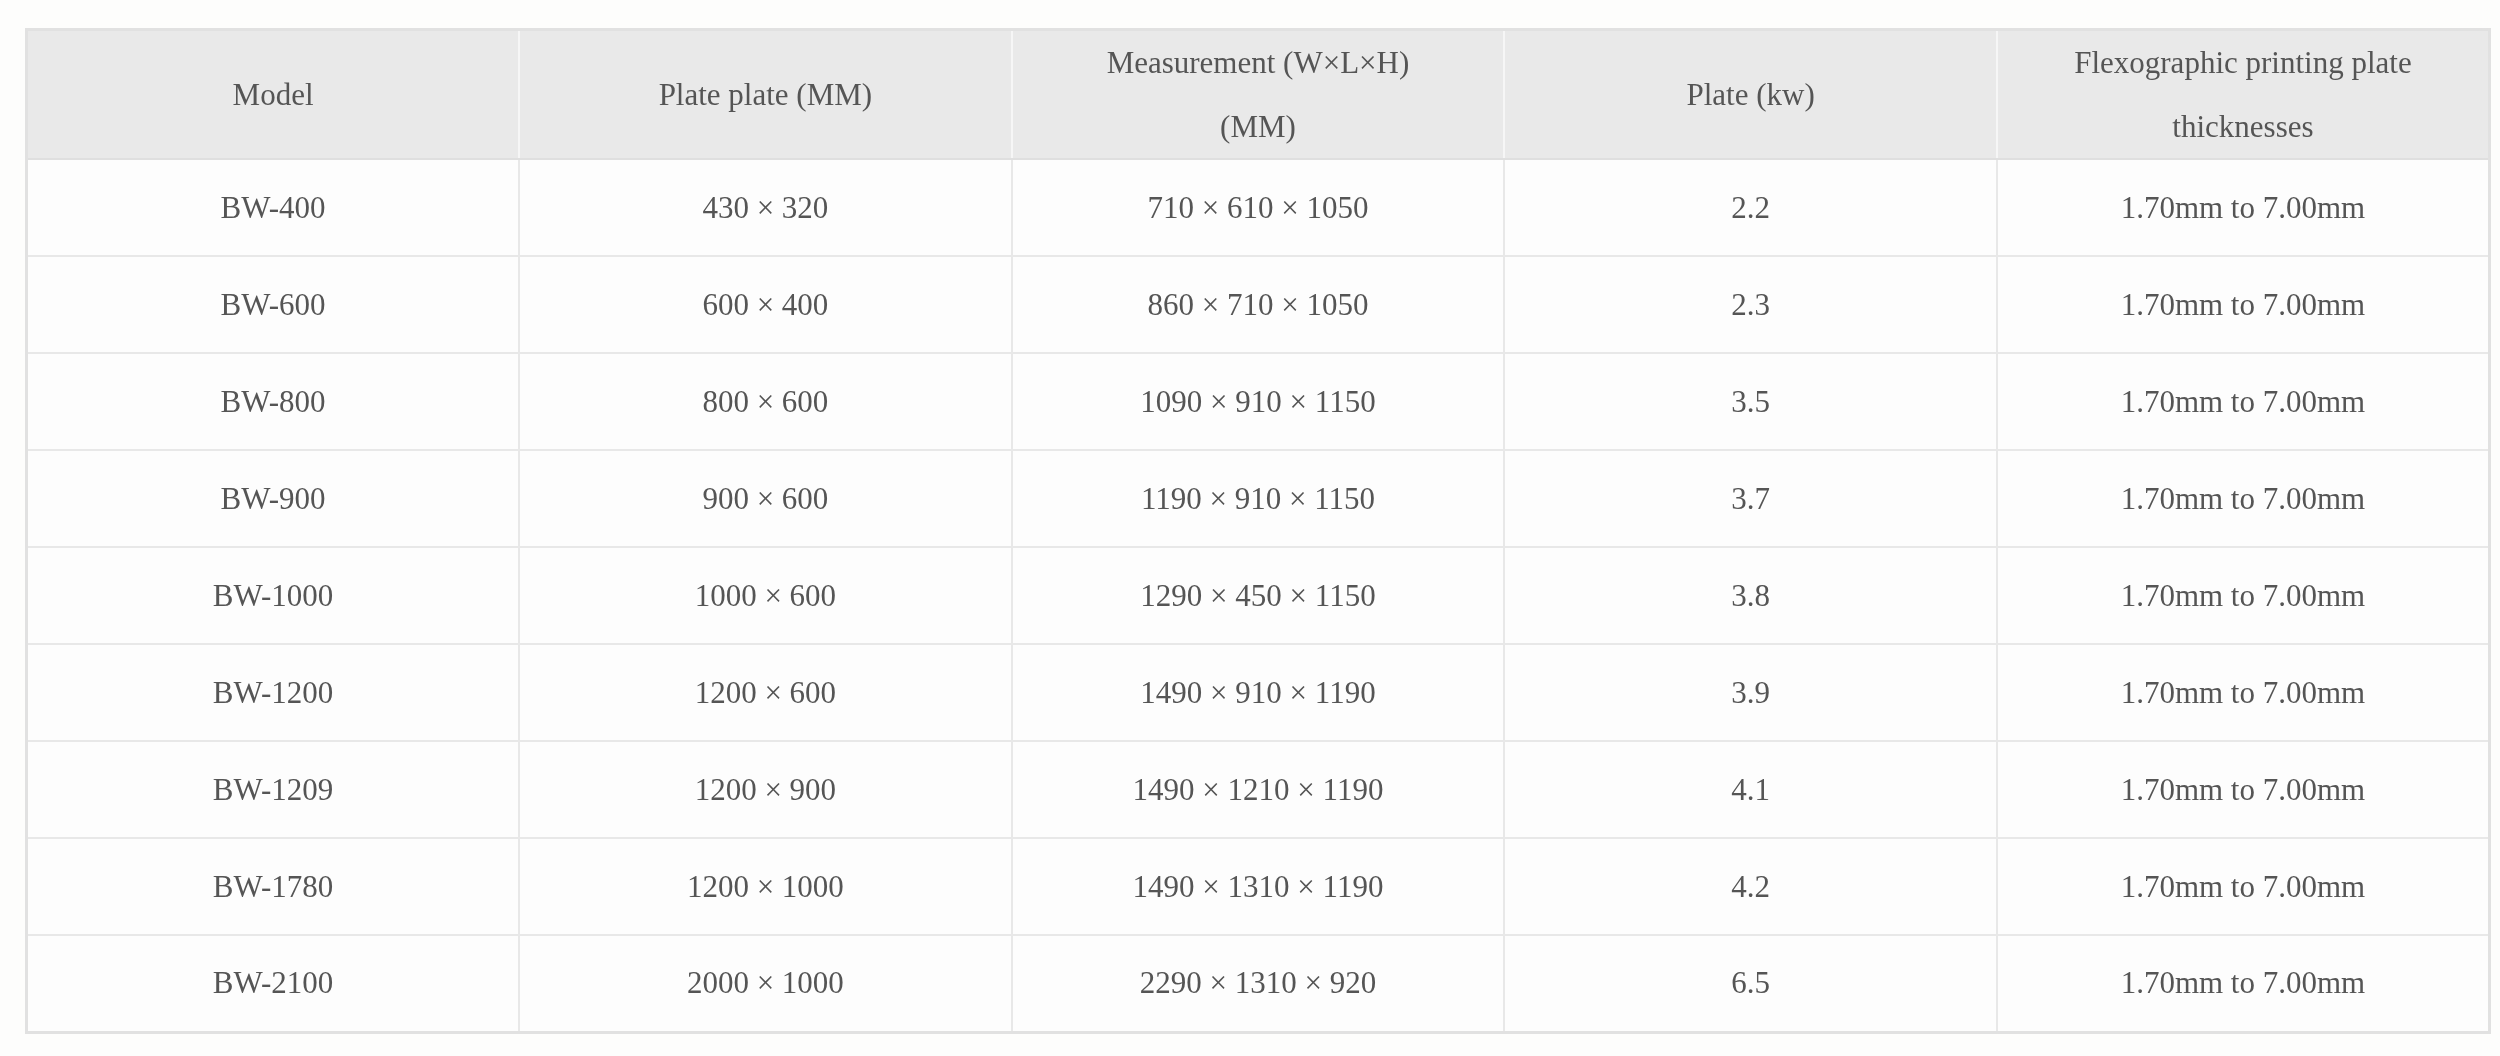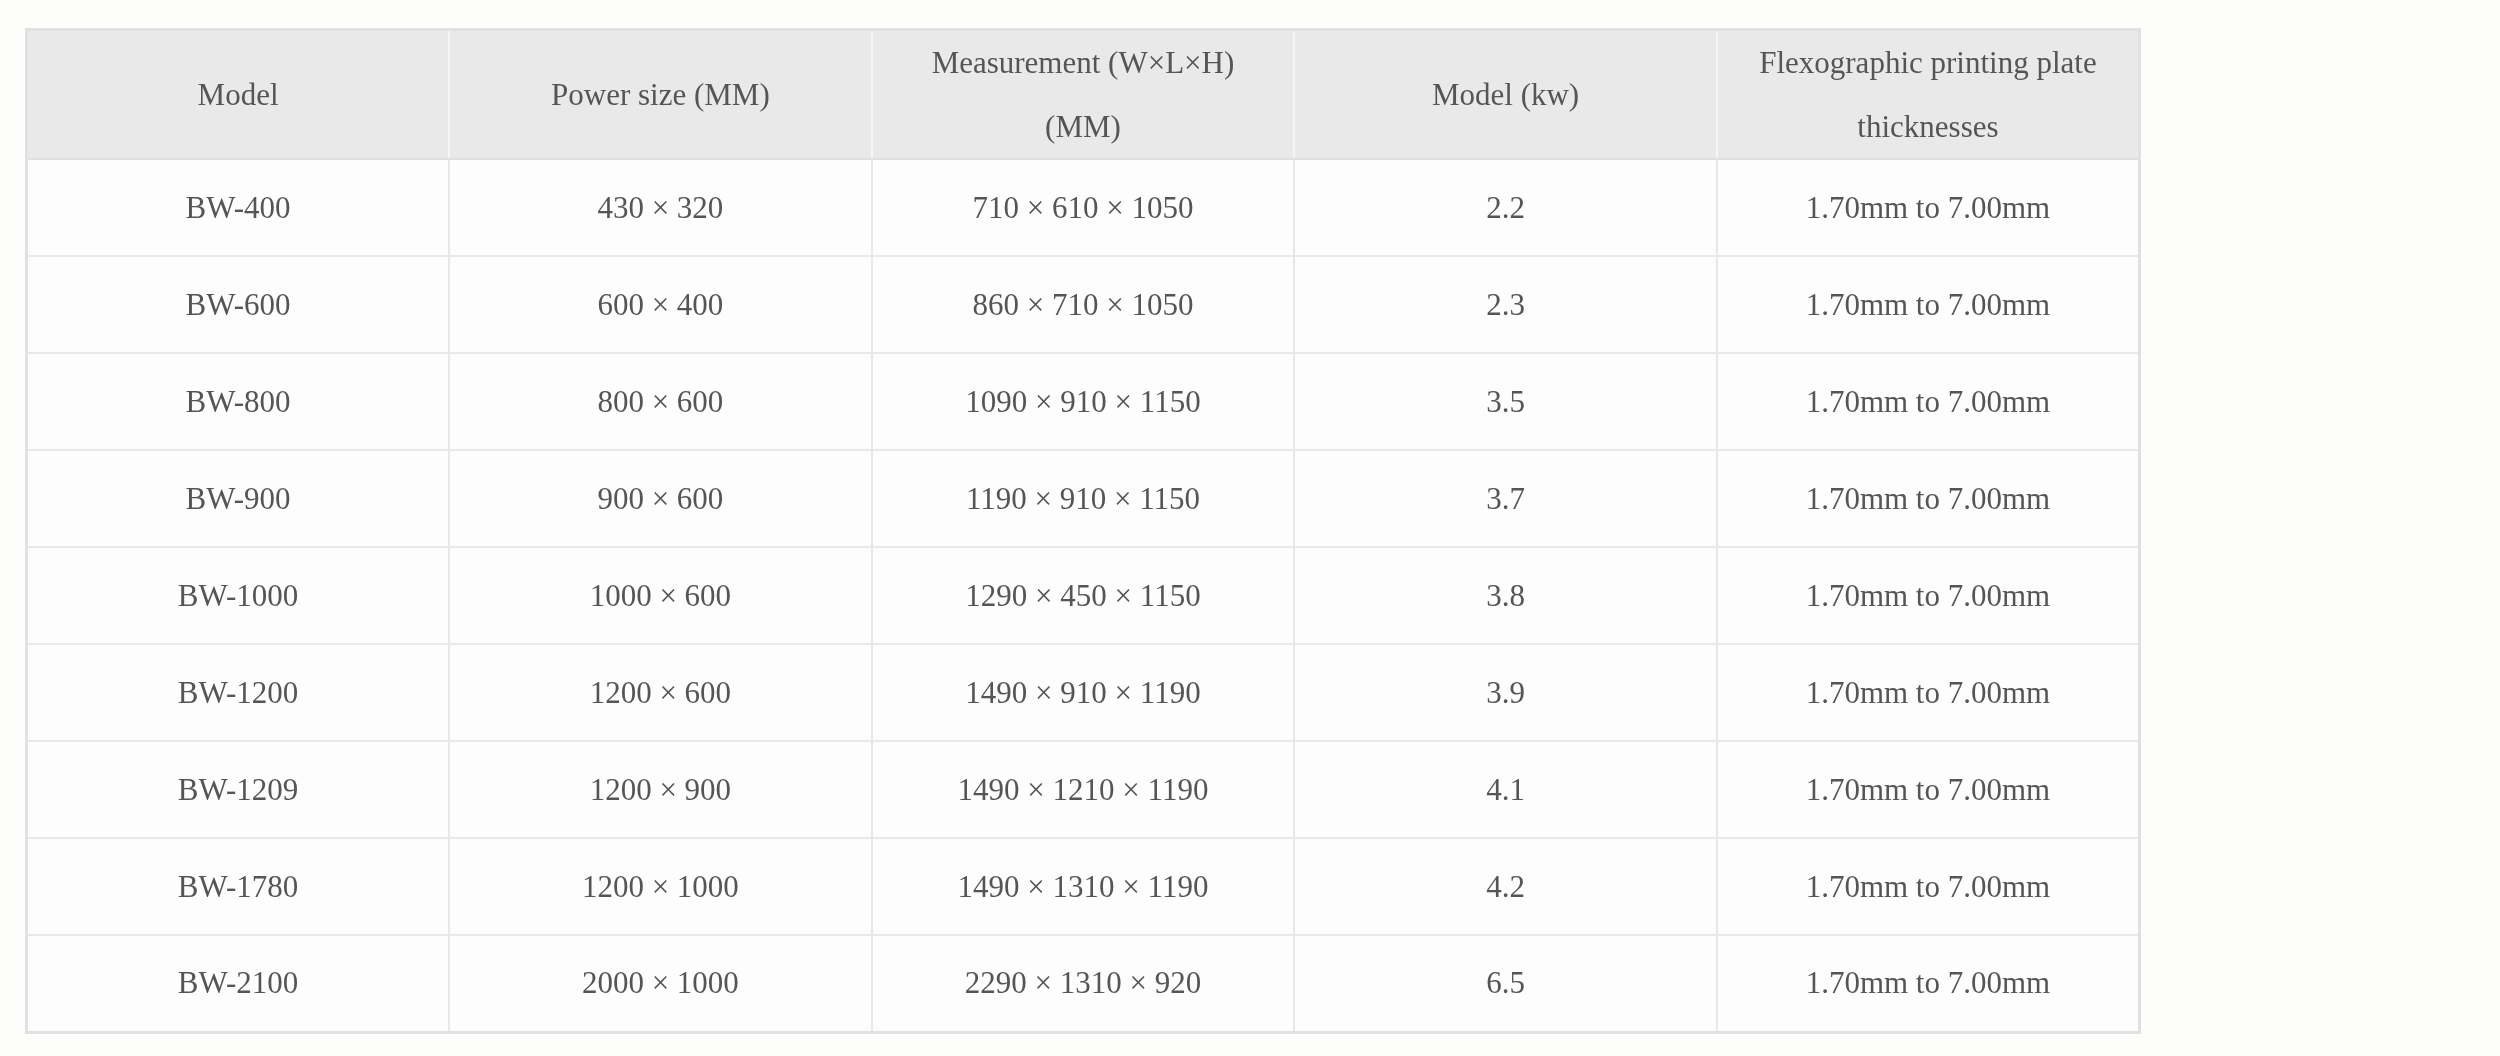--- a/index.html
+++ b/index.html
@@ -12,21 +12,21 @@
     height: 1056px;
     background: #fdfdfc;
     font-family: "Liberation Serif", "DejaVu Serif", serif;
     color: #555555;
     position: relative;
   }
   .table-wrap {
     position: absolute;
     left: 25px;
     top: 28px;
-    width: 2116px;
+    width: 2466px;
   }
   table.spec-table {
     width: 100%;
     border-collapse: collapse;
     table-layout: fixed;
     font-size: 31px;
     border: 3px solid #e1e1e1;
   }
   table.spec-table th {
     background: #e9e9e9;
@@ -62,24 +62,24 @@
   }
 </style>
 </head>
 <body>
 
 <div class="table-wrap">
   <table class="spec-table">
     <thead>
       <tr>
         <th>Model</th>
-        <th>Power size (MM)</th>
+        <th>Plate plate (MM)</th>
         <th>Measurement (W×L×H)
 (MM)</th>
-        <th>Model (kw)</th>
+        <th>Plate (kw)</th>
         <th>Flexographic printing plate
 thicknesses</th>
       </tr>
     </thead>
     <tbody>
         <tr>
           <td>BW-400</td>
           <td>430 × 320</td>
           <td>710 × 610 × 1050</td>
           <td>2.2</td>

